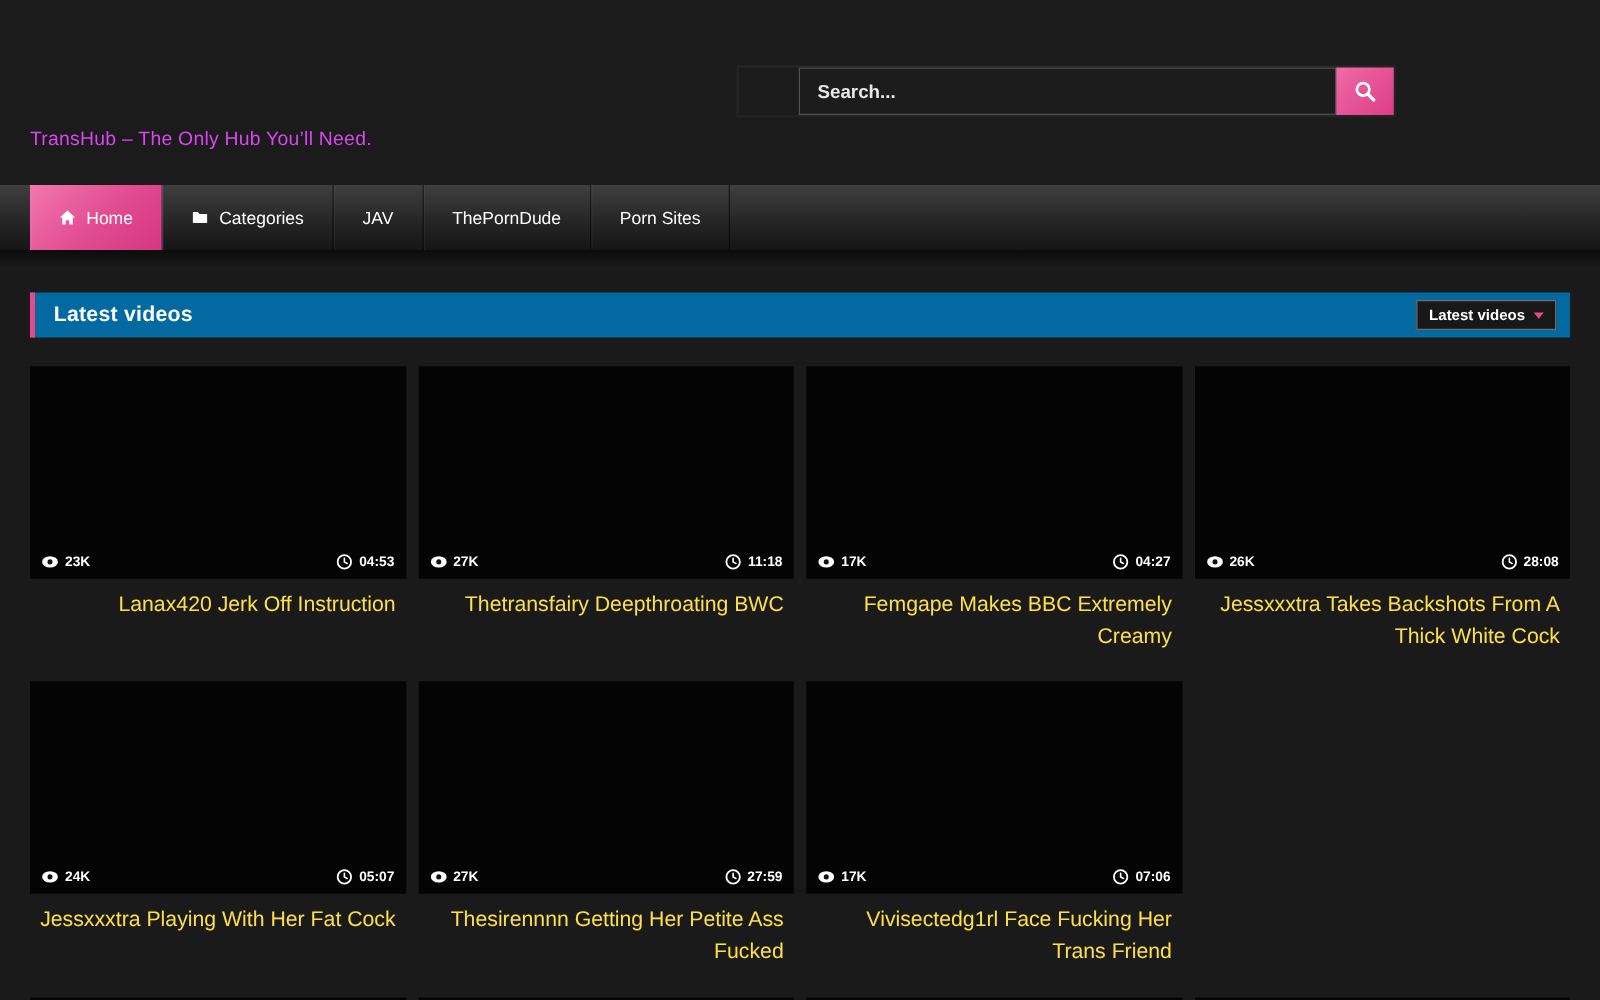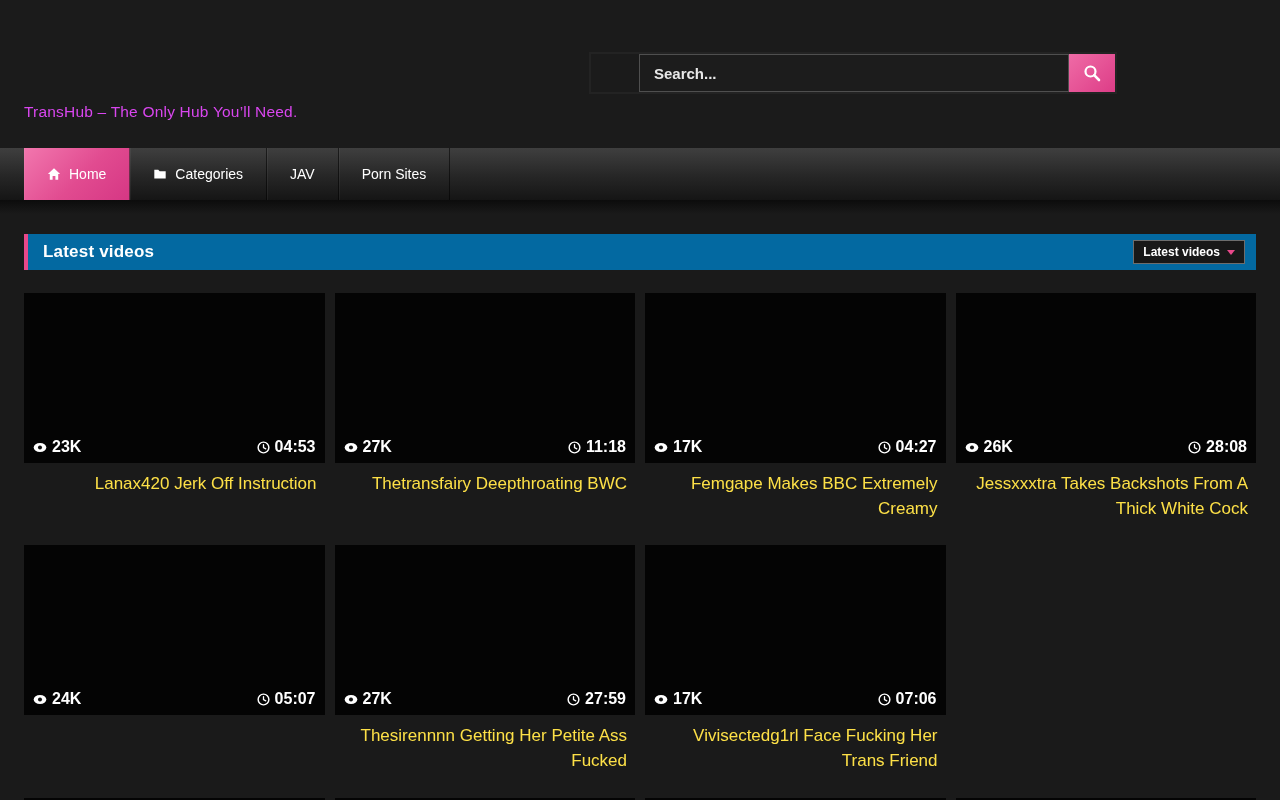--- a/index.html
+++ b/index.html
@@ -86,21 +86,21 @@
     margin-top:23px;
     display:grid; grid-template-columns:repeat(4, 1fr);
     column-gap:10px; row-gap:24px;
   }
   .video-grid.partial { margin-top:24px; }
   .video-card { cursor:pointer; }
   .thumb { position:relative; height:170px; background:#040404; }
   .thumb-meta {
     position:absolute; bottom:0; left:0; right:0;
     display:flex; justify-content:space-between; align-items:center;
-    padding:7px 9px; color:#fff; font-size:16px; font-weight:bold;
+    padding:7px 9px; color:#fff; font-size:11px; font-weight:bold;
   }
   .meta { display:flex; align-items:center; gap:5px; }
   .meta-icon { display:block; }
   .video-title {
     margin-top:9px; min-height:36px; padding:0 8px;
     text-align:right; color:#fde047; font-size:17px; line-height:1.45;
   }
 </style>
 </head>
 <body>
@@ -128,20 +128,23 @@
   <a class="nav-item">
     <svg class="nav-icon" viewBox="0 0 16 16">
       <path d="M1.5 3 h4.5 l1.6 1.8 H14.5 V13 H1.5 Z" fill="#fff"></path>
     </svg>
     <span>Categories</span>
   </a>
   <a class="nav-item">
     <span>JAV</span>
   </a>
   <a class="nav-item">
+    <span>ThePornDude</span>
+  </a>
+  <a class="nav-item">
     <span>Porn Sites</span>
   </a>
 </nav>
 
 <main class="content">
 
   <div class="section-header">
     <span class="section-title">Latest videos</span>
     <button class="sort-btn">
       <span>Latest videos</span>
@@ -252,20 +255,21 @@
             </span>
             <span class="meta">
               <svg class="meta-icon" width="13" height="13" viewBox="0 0 16 16">
                 <circle cx="8" cy="8" r="6.6" fill="none" stroke="#fff" stroke-width="1.8"></circle>
                 <path d="M8 4.4 V8.2 L10.8 9.6" fill="none" stroke="#fff" stroke-width="1.6" stroke-linecap="round"></path>
               </svg>
               <span>05:07</span>
             </span>
           </div>
         </div>
+        <div class="video-title">Jessxxxtra Playing With Her Fat Cock</div>
       </div>
 
       <div class="video-card">
         <div class="thumb">
           <div class="thumb-meta">
             <span class="meta">
               <svg class="meta-icon" width="14" height="11" viewBox="0 0 16 12">
                 <ellipse cx="8" cy="6" rx="7.2" ry="5.2" fill="#fff"></ellipse>
                 <circle cx="8" cy="6" r="2.3" fill="#111"></circle>
               </svg>

